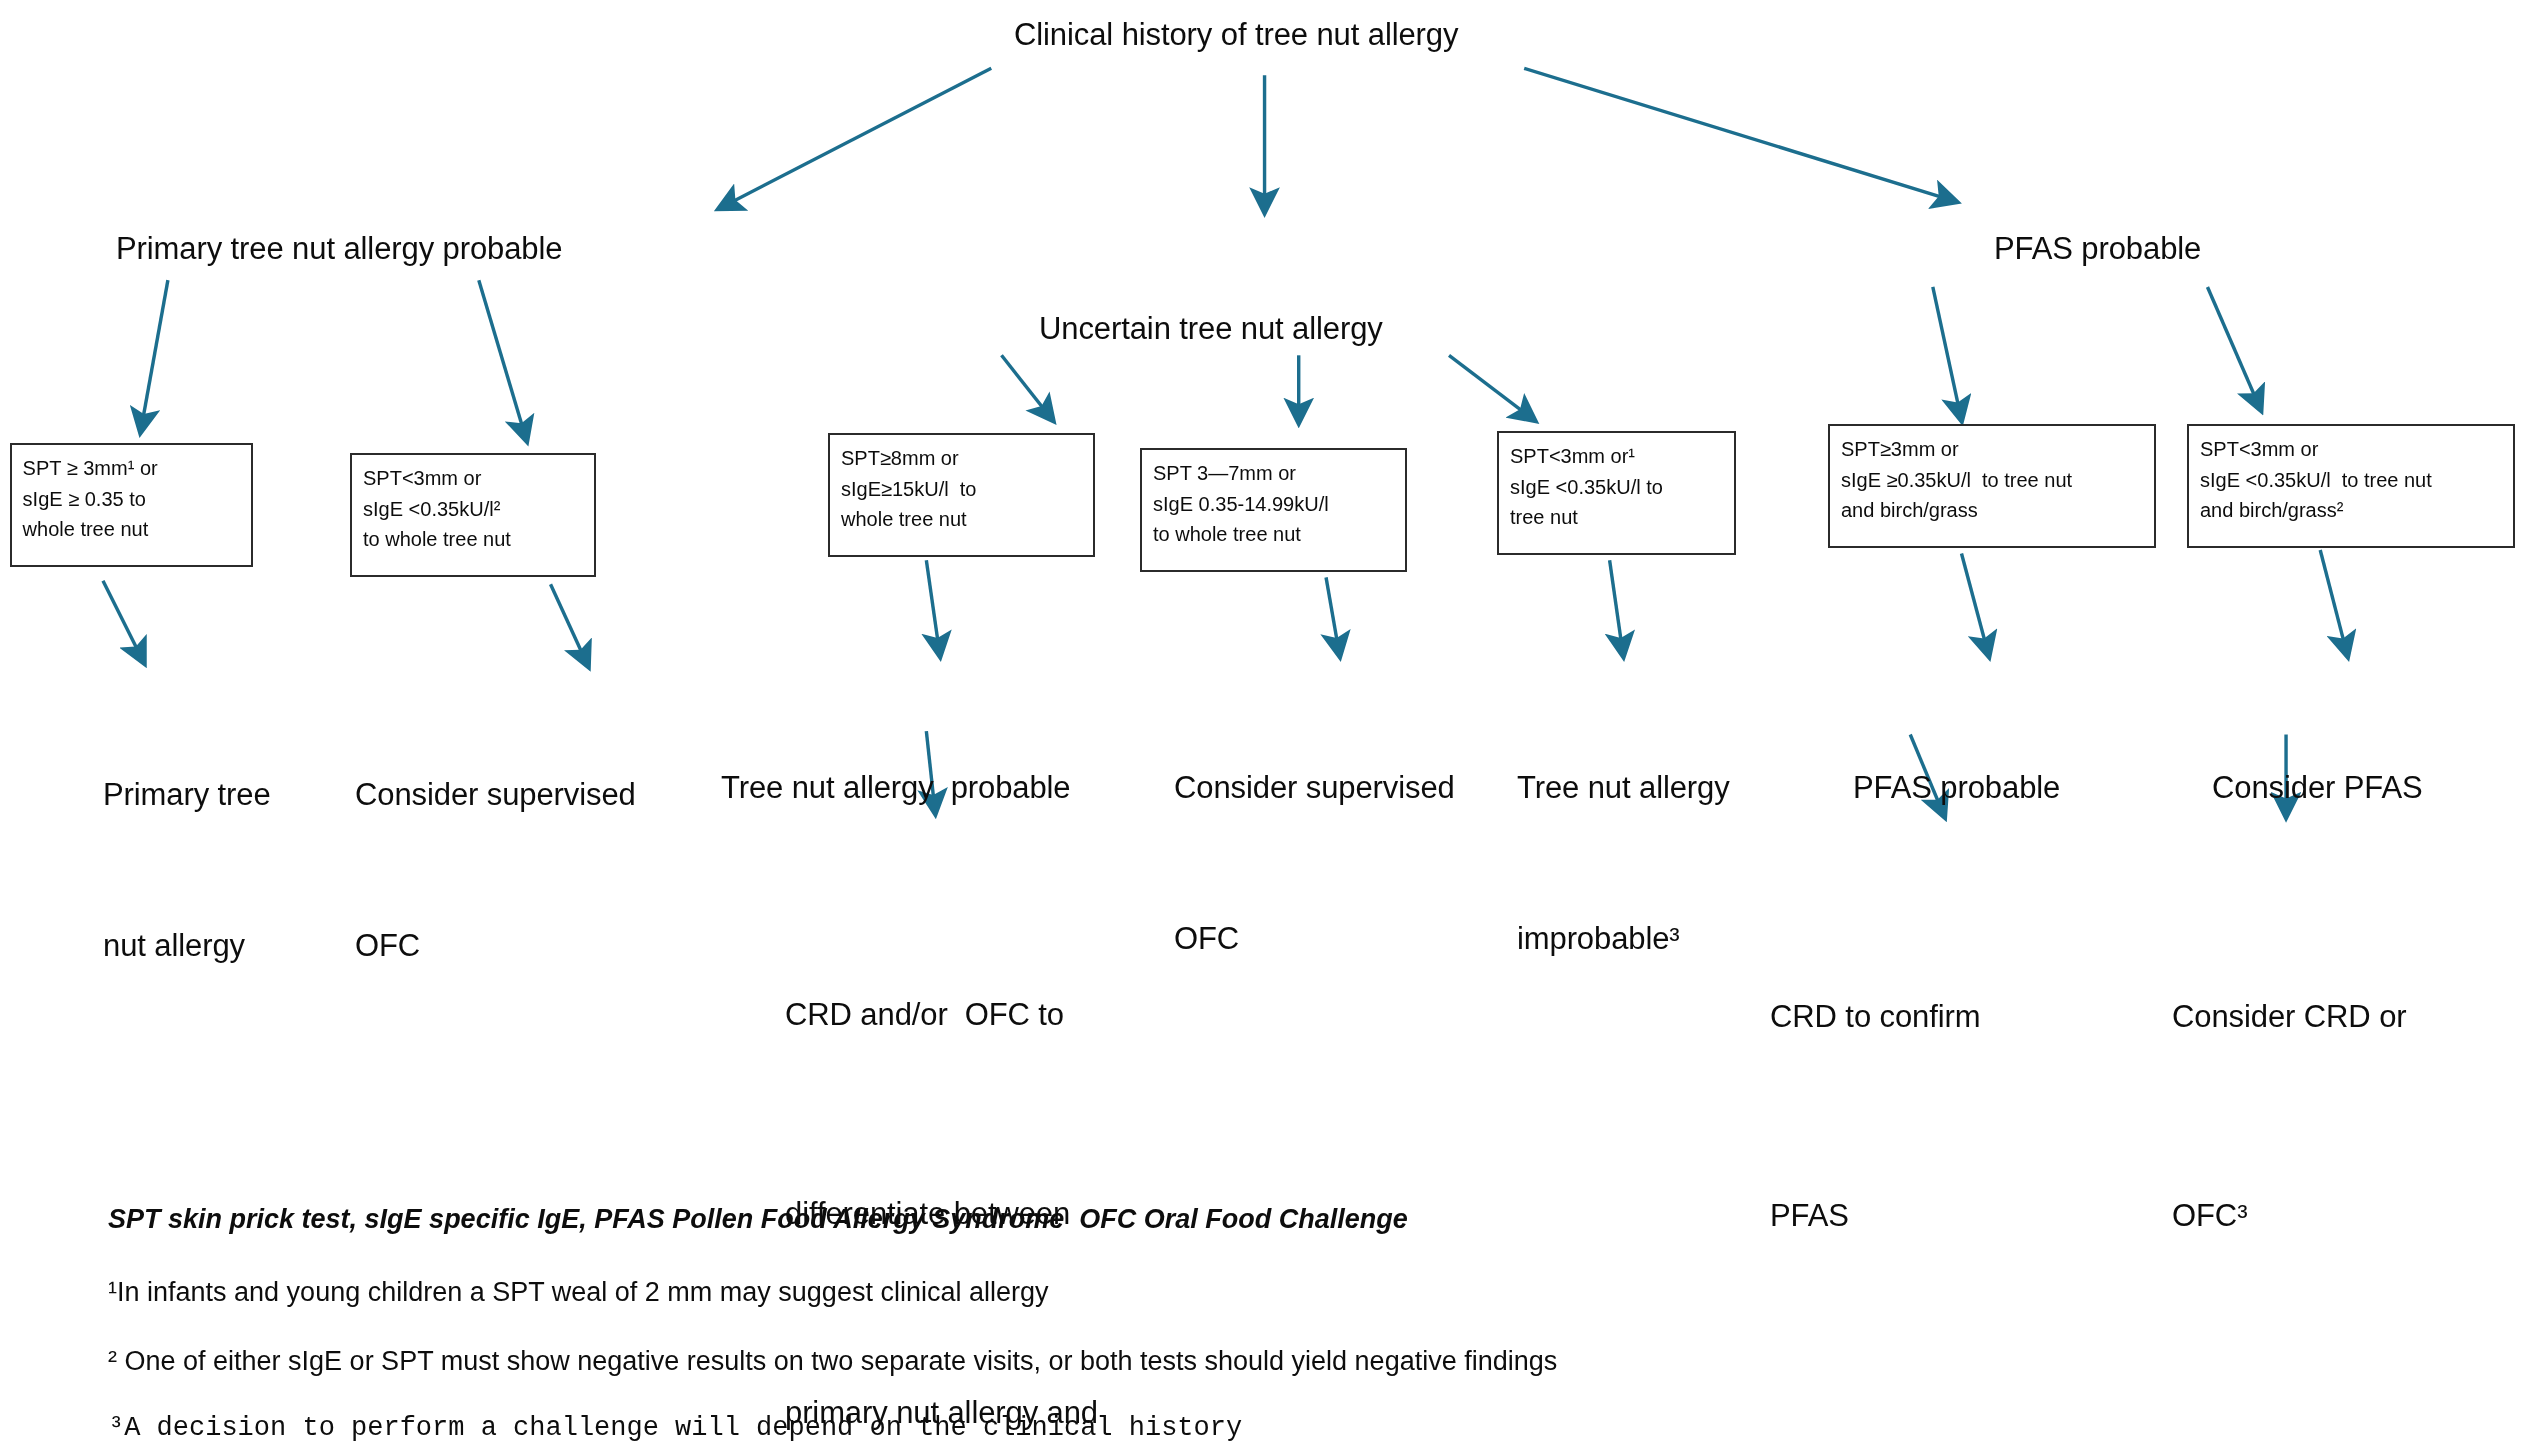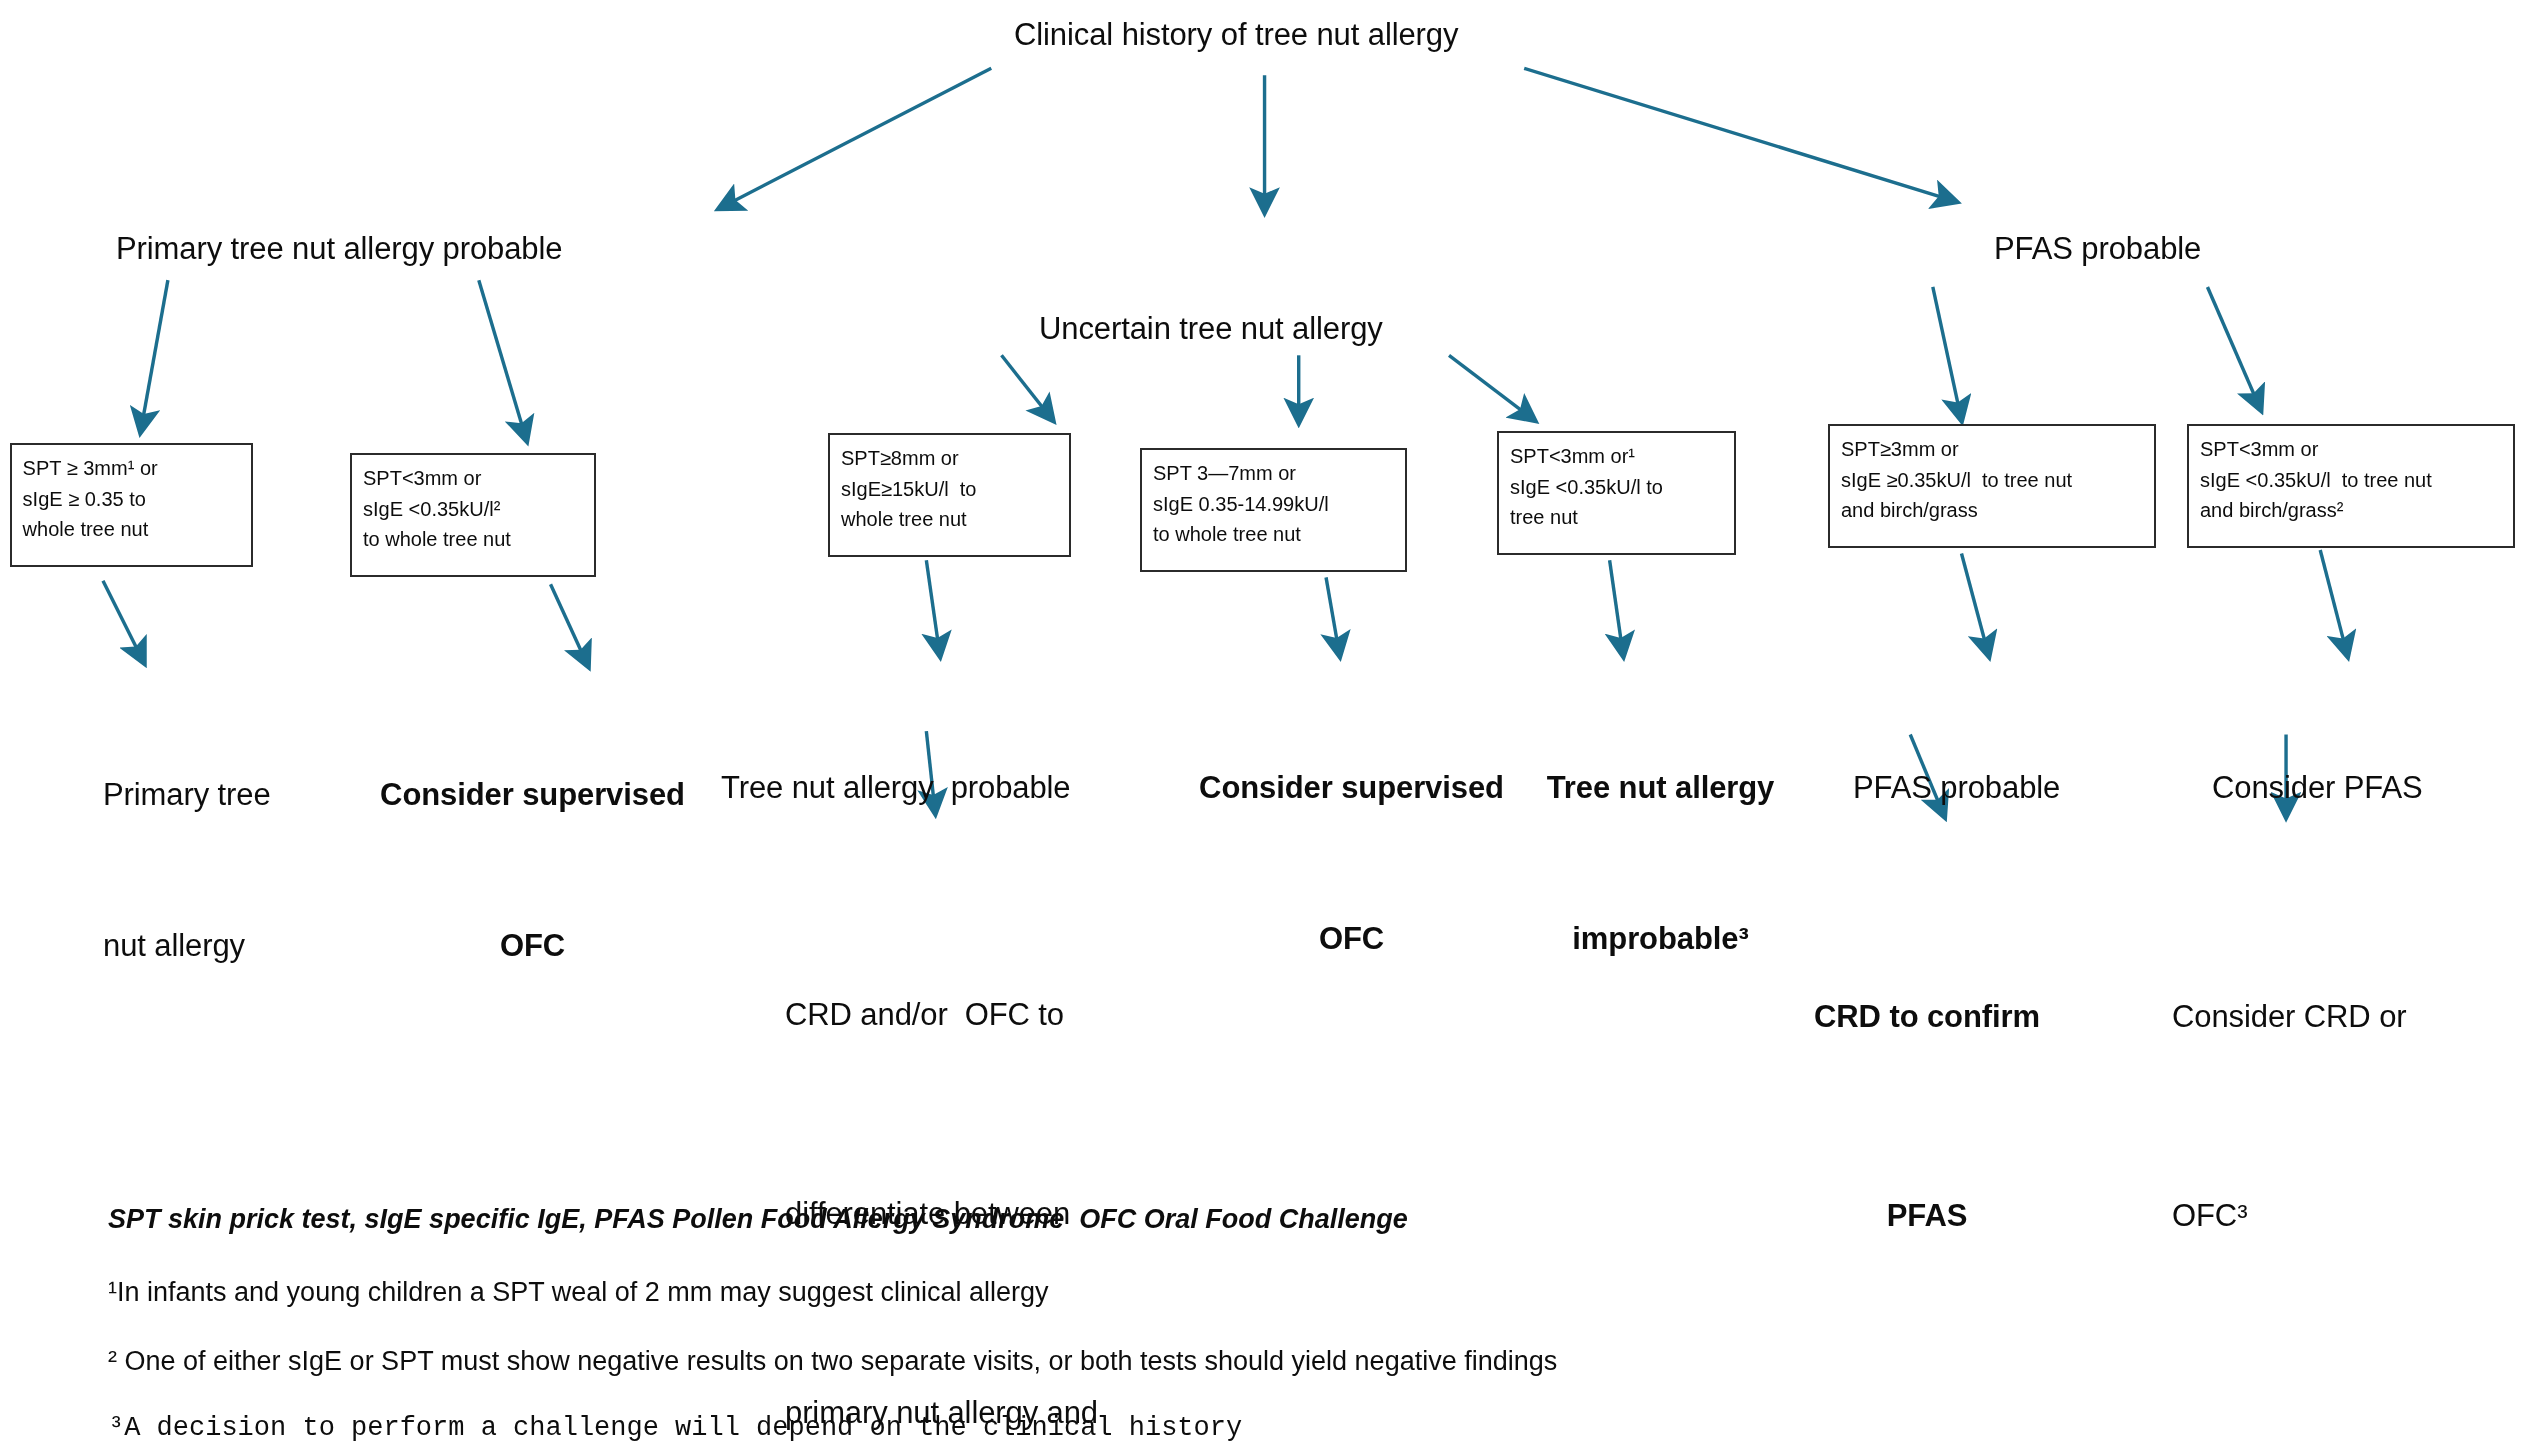--- a/index.html
+++ b/index.html
@@ -27,21 +27,21 @@
     position:absolute;
     line-height:1.62;
     white-space:pre-wrap;
     color:#0d0d0d;
   }
   
   .label{
     font-size:31px;
     letter-spacing:-0.1px;
   }
-  .label.ctr{ text-align:center;font-weight:bold; }
+  .label.ctr{ text-align:left; }
   
   .box{
     position:absolute;
     border:2.1px solid #2b2b2b;
     background:#ffffff;
     box-sizing:border-box;
     font-size:20px;
     line-height:1.52;
     padding:8.2px 9.6px 8.2px 11px;
     color:#0d0d0d;
@@ -115,21 +115,21 @@
     <span class="ln">sIgE ≥ 0.35 to</span>
     <span class="ln">whole tree nut</span>
   </div>
 
   <div class="box" style="left:350px; top:453px; width:246px; height:124px;">
     <span class="ln">SPT&lt;3mm or</span>
     <span class="ln">sIgE &lt;0.35kU/l²</span>
     <span class="ln">to whole tree nut</span>
   </div>
 
-  <div class="box" style="left:828px; top:433px; width:243px; height:124px;">
+  <div class="box" style="left:828px; top:433px; width:267px; height:124px;">
     <span class="ln">SPT≥8mm or</span>
     <span class="ln">sIgE≥15kU/l  to</span>
     <span class="ln">whole tree nut</span>
   </div>
 
   <div class="box" style="left:1140px; top:448px; width:267px; height:124px;">
     <span class="ln">SPT 3—7mm or</span>
     <span class="ln">sIgE 0.35-14.99kU/l</span>
     <span class="ln">to whole tree nut</span>
   </div>

